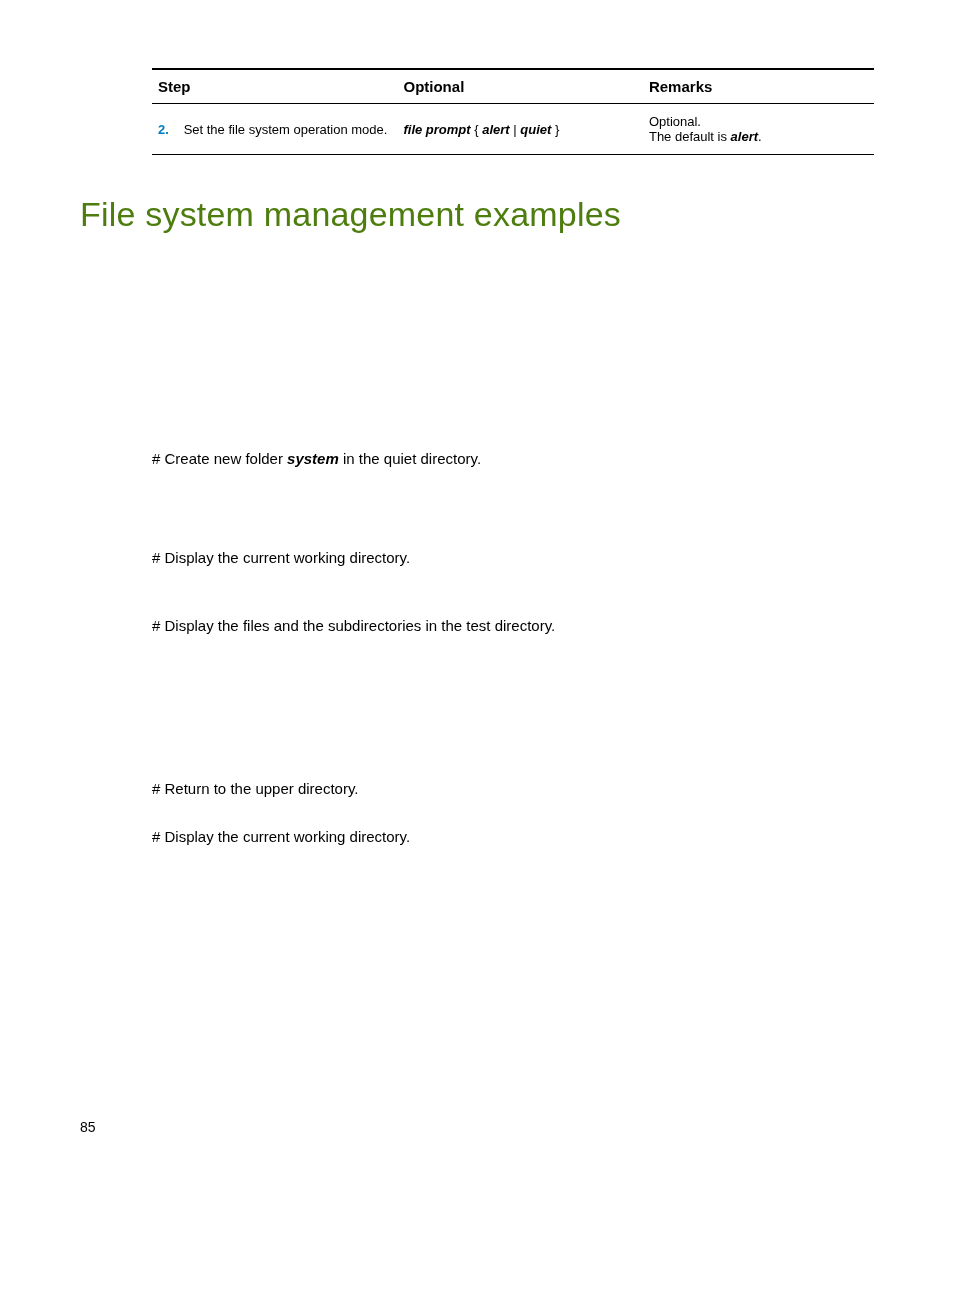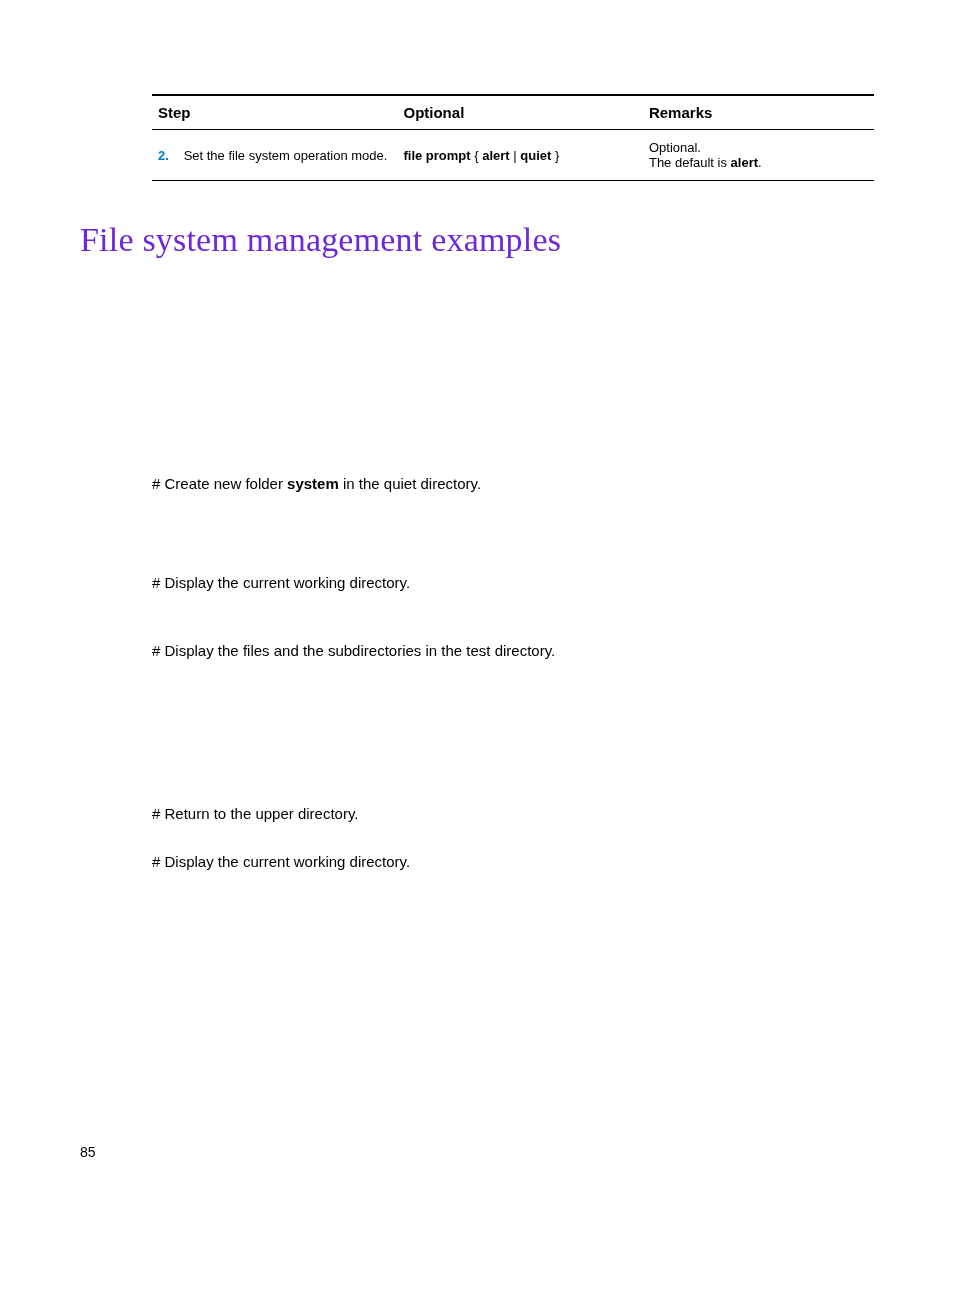--- a/index.html
+++ b/index.html
@@ -5,21 +5,21 @@
   body {
     margin: 0;
     padding: 0;
     font-family: Arial, Helvetica, sans-serif;
     font-size: 15px;
     color: #000;
     background: #fff;
     width: 954px;
   }
   .page {
-    padding: 94px 80px 0 80px;
+    padding: 68px 80px 0 80px;
   }
   table.cmd-table {
     width: 100%;
     border-collapse: collapse;
     margin-left: 72px;
     width: calc(100% - 72px);
   }
   table.cmd-table th {
     text-align: left;
     font-weight: bold;
@@ -40,45 +40,45 @@
     display: inline-block;
     width: 22px;
     vertical-align: top;
   }
   .step-text {
     display: inline-block;
     vertical-align: top;
     width: calc(100% - 26px);
   }
   h1.section {
-    font-family: Liberation Serif, serif;
+    font-family: Liberation Sans, sans-serif;
     font-weight: normal;
     font-size: 34px;
-    color: #6d28d9;
+    color: #4d7c0f;
     margin: 40px 0 24px 0;
     letter-spacing: 0.2px;
   }
   .body-text {
     margin-left: 72px;
     font-size: 15px;
     line-height: 1.5;
   }
   .para {
     margin-bottom: 10px;
   }
   .gap-lg { height: 190px; }
   .gap-md { height: 66px; }
   .gap-sm { height: 36px; }
   .gap-xl { height: 130px; }
   .footer {
     font-size: 14px;
     margin-top: 270px;
     padding-bottom: 30px;
   }
-  b { font-weight: bold; }
+  b { font-weight: bold; font-style: italic; }
 </style>
 </head>
 <body>
 
 <div class="page">
 
   <table class="cmd-table">
     <thead>
       <tr>
         <th style="width:34%">Step</th>

